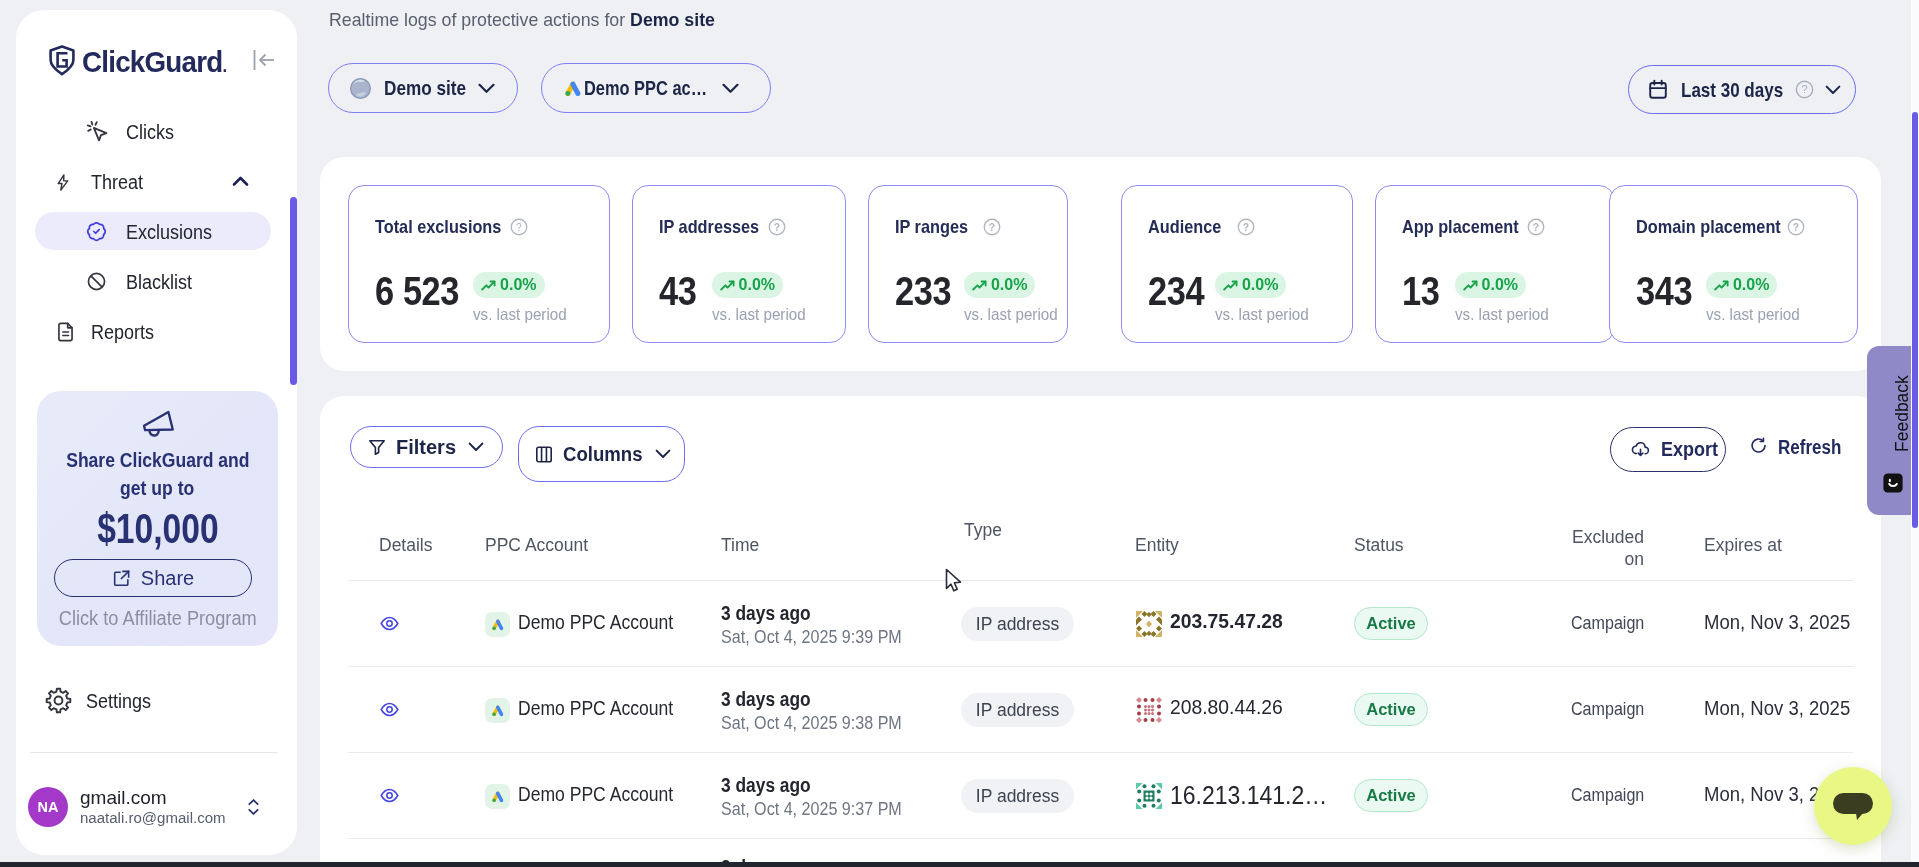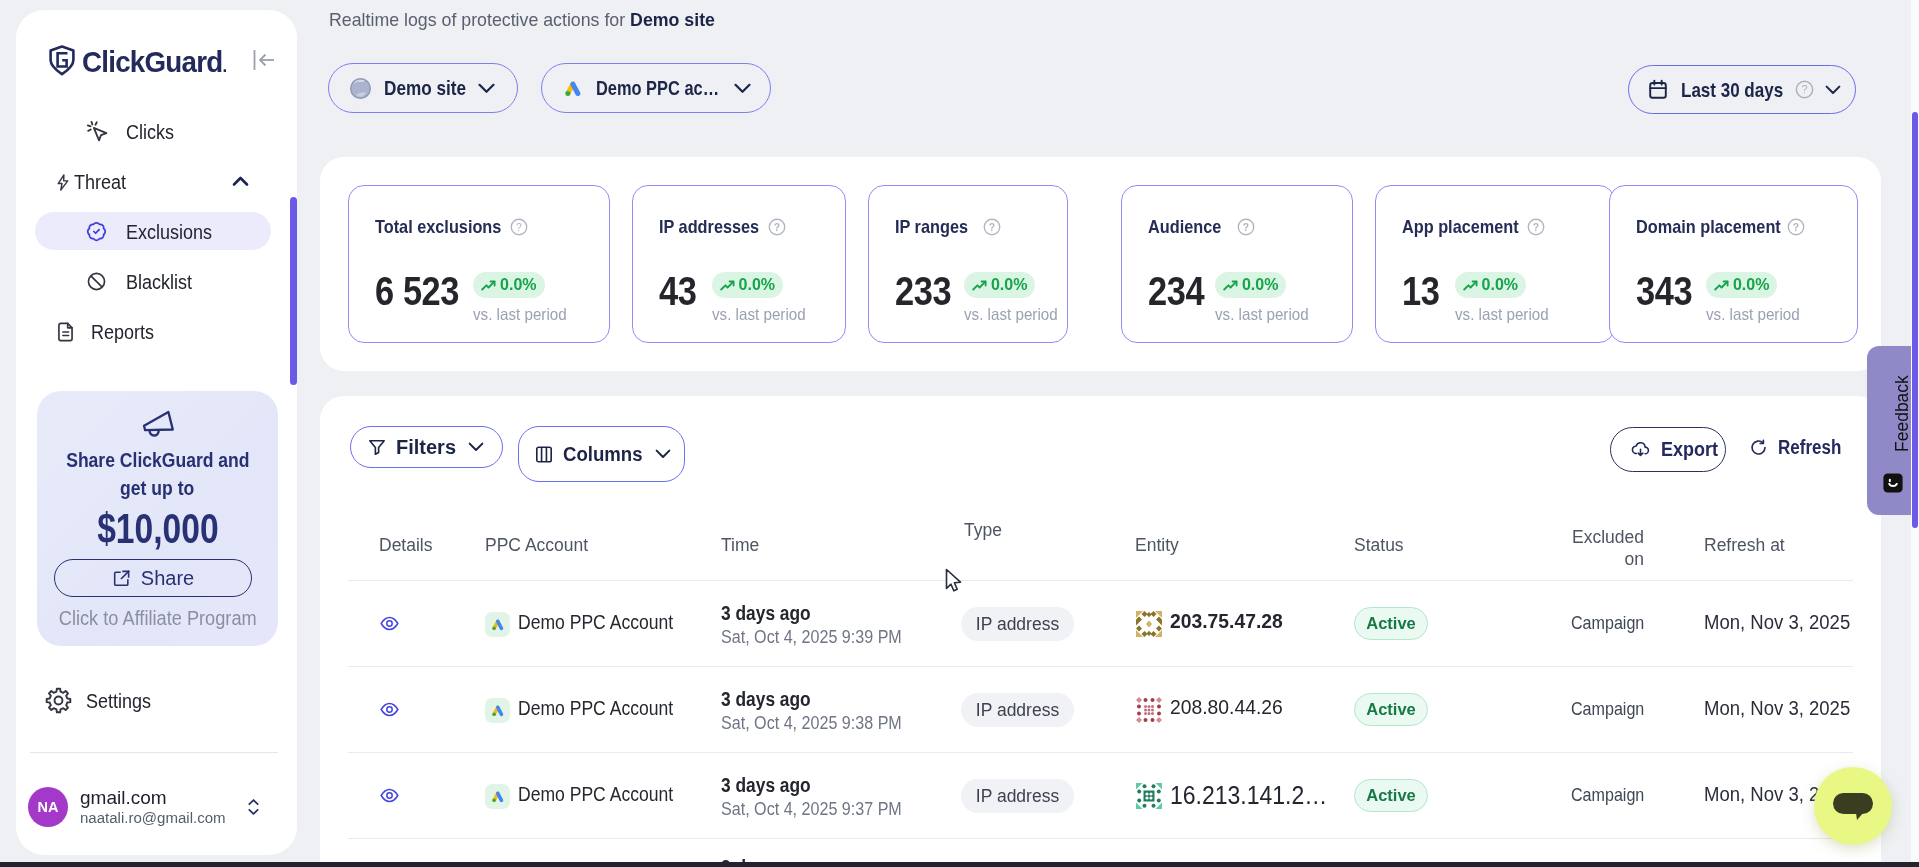--- a/index.html
+++ b/index.html
@@ -61,21 +61,21 @@
   <path d="M5.7 1.9 6.6 4.8"></path>
     <path d="M1.9 5.7 4.8 6.6"></path>
     <path d="M11.3 2.3 9.9 5"></path>
     <path d="M2.3 11.3 5 9.9"></path>
 </svg>
 <div class="abs nav-txt" style="left:126px;top:121px"><span class="cx" style="transform:scaleX(.9)">Clicks</span></div>
 
 <svg class="abs" style="left:54px;top:170px" width="18" height="25" viewBox="0 0 24 24" fill="none" stroke="#33353f" stroke-width="1.9" stroke-linejoin="round">
   <path d="M13.2 1.8 5.6 13.4 h5 L9 22.2 18.3 9.8 h-5.4 Z"></path>
 </svg>
-<div class="abs nav-txt" style="left:74px;top:171px"><span class="cx" style="transform:scaleX(.9)">Threat</span></div>
+<div class="abs nav-txt" style="left:91px;top:171px"><span class="cx" style="transform:scaleX(.9)">Threat</span></div>
 <svg class="abs" style="left:232px;top:175px" width="17" height="12" viewBox="0 0 17 12" fill="none" stroke="#1b2256" stroke-width="2.6" stroke-linecap="round" stroke-linejoin="round">
   <path d="M2 9.5 8.5 3 15 9.5"></path>
 </svg>
 
 <div class="abs" style="left:35px;top:212px;width:236px;height:38px;background:#ecebfc;border-radius:19px"></div>
 <svg class="abs" style="left:86px;top:221px" width="21" height="21" viewBox="0 0 24 24" fill="none" stroke="#3d3dd8" stroke-width="2" stroke-linecap="round" stroke-linejoin="round">
   <path d="M3.85 8.62a4 4 0 0 1 4.78-4.77 4 4 0 0 1 6.74 0 4 4 0 0 1 4.78 4.78 4 4 0 0 1 0 6.74 4 4 0 0 1-4.77 4.78 4 4 0 0 1-6.75 0 4 4 0 0 1-4.78-4.77 4 4 0 0 1 0-6.76Z"></path>
   <path d="m9 12 2 2 4-4.2"></path>
 </svg>
 <div class="abs nav-txt" style="left:126px;top:221px"><span class="cx" style="transform:scaleX(.9)">Exclusions</span></div>
@@ -143,21 +143,21 @@
       <path d="M1.5 1.8 8.5 8.8 15.5 1.8"></path>
     </svg>
 </div>
 
 <div class="pill" style="left:541px;top:63px;width:230px;height:50px">
   <svg style="margin-left:19px" width="23" height="23" viewBox="0 0 24 24" fill="none">
     <path d="M7.2 17.2 12.4 7.4" stroke="#fbbc04" stroke-width="5.2" stroke-linecap="round"></path>
     <path d="M12.4 7.4 17.6 17.2" stroke="#4285f4" stroke-width="5.2" stroke-linecap="round"></path>
     <circle cx="7.2" cy="17.2" r="2.6" fill="#34a853"></circle>
   </svg>
-  <span class="box" style="margin-left:12px;width:124px;font-size:20.5px;font-weight:600;color:#1c2547"><span class="cx" style="transform:scaleX(.8)">Demo PPC ac…</span></span>
+  <span class="box" style="width:124px;font-size:20.5px;font-weight:600;color:#1c2547"><span class="cx" style="transform:scaleX(.8)">Demo PPC ac…</span></span>
   <svg style="margin-left:14px" width="17" height="11" viewBox="0 0 17 11" fill="none" stroke="#1c2547" stroke-width="2.2" stroke-linecap="round" stroke-linejoin="round">
       <path d="M1.5 1.8 8.5 8.8 15.5 1.8"></path>
     </svg>
 </div>
 
 <div class="pill" style="left:1628px;top:65px;width:228px;height:49px;border-color:#6b6bf0">
   <svg style="margin-left:18px" width="22" height="23" viewBox="0 0 24 24" fill="none" stroke="#1c2547" stroke-width="2.1" stroke-linecap="round">
     <rect x="3.5" y="5" width="17" height="16" rx="2.5"></rect>
     <path d="M8 2.5 v4 M16 2.5 v4 M3.5 10.5 h17"></path>
   </svg>
@@ -300,36 +300,36 @@
 </div>
 
 <div class="pill" style="left:1610px;top:427px;width:116px;height:45px;border-radius:23px;border-color:#2b3166">
   <svg style="margin-left:19px" width="21" height="20" viewBox="0 0 24 24" fill="none" stroke="#222a5e" stroke-width="1.9" stroke-linecap="round" stroke-linejoin="round">
     <path d="M17.5 16.5 a4 4 0 0 0 0-8 5.5 5.5 0 0 0-10.7-1.4 A4.6 4.6 0 0 0 7 16.3"></path>
     <path d="M12 11 v7.5 M9.2 15.7 12 18.5 l2.8-2.8"></path>
   </svg>
   <span class="box" style="margin-left:10px;width:58px;font-size:20px;font-weight:600;color:#222a5e"><span class="cx" style="transform:scaleX(.9)">Export</span></span>
 </div>
 
-<div class="abs" style="left:1749px;top:436px;display:flex;align-items:center">
+<div class="abs" style="left:1749px;top:436px;display:flex;align-items:flex-start">
   <svg width="19" height="19" viewBox="0 0 24 24" fill="none" stroke="#222a5e" stroke-width="2.1" stroke-linecap="round" stroke-linejoin="round">
     <path d="M20.2 12 a8.2 8.2 0 1 1-2.5-5.9"></path>
       <path d="M18.2 2.8 v4.1 h-4.1"></path>
   </svg>
   <span class="box" style="margin-left:10px;width:62px;font-size:20px;font-weight:600;color:#222a5e"><span class="cx" style="transform:scaleX(.85)">Refresh</span></span>
 </div>
 
 <div class="hcell" style="left:379px;top:535px">Details</div>
 <div class="hcell" style="left:485px;top:535px">PPC Account</div>
 <div class="hcell" style="left:721px;top:535px">Time</div>
 <div class="hcell" style="left:964px;top:520px">Type</div>
 <div class="hcell" style="left:1135px;top:535px">Entity</div>
 <div class="hcell" style="left:1354px;top:535px">Status</div>
 <div class="hcell" style="left:1544px;top:526px;width:100px;text-align:right;line-height:22px">Excluded<br>on</div>
-<div class="hcell" style="left:1704px;top:535px">Refresh at</div>
+<div class="hcell" style="left:1704px;top:535px">Expires at</div>
 <div class="rowline" style="top:580px"></div>
 <div class="rowline" style="top:666px"></div>
 <div class="rowline" style="top:752px"></div>
 <div class="rowline" style="top:838px"></div>
 
 <div class="abs" style="left:0;top:580px;width:1919px;height:86px">
   <svg class="abs" style="left:380px;top:36px" width="19" height="15" viewBox="0 0 24 18" fill="none" stroke="#4444e0" stroke-width="1.9">
       <path d="M1.5 9 C4.5 4 8 1.5 12 1.5 S19.5 4 22.5 9 C19.5 14 16 16.5 12 16.5 S4.5 14 1.5 9 Z"></path>
       <circle cx="12" cy="9" r="3.4"></circle>
     </svg>

